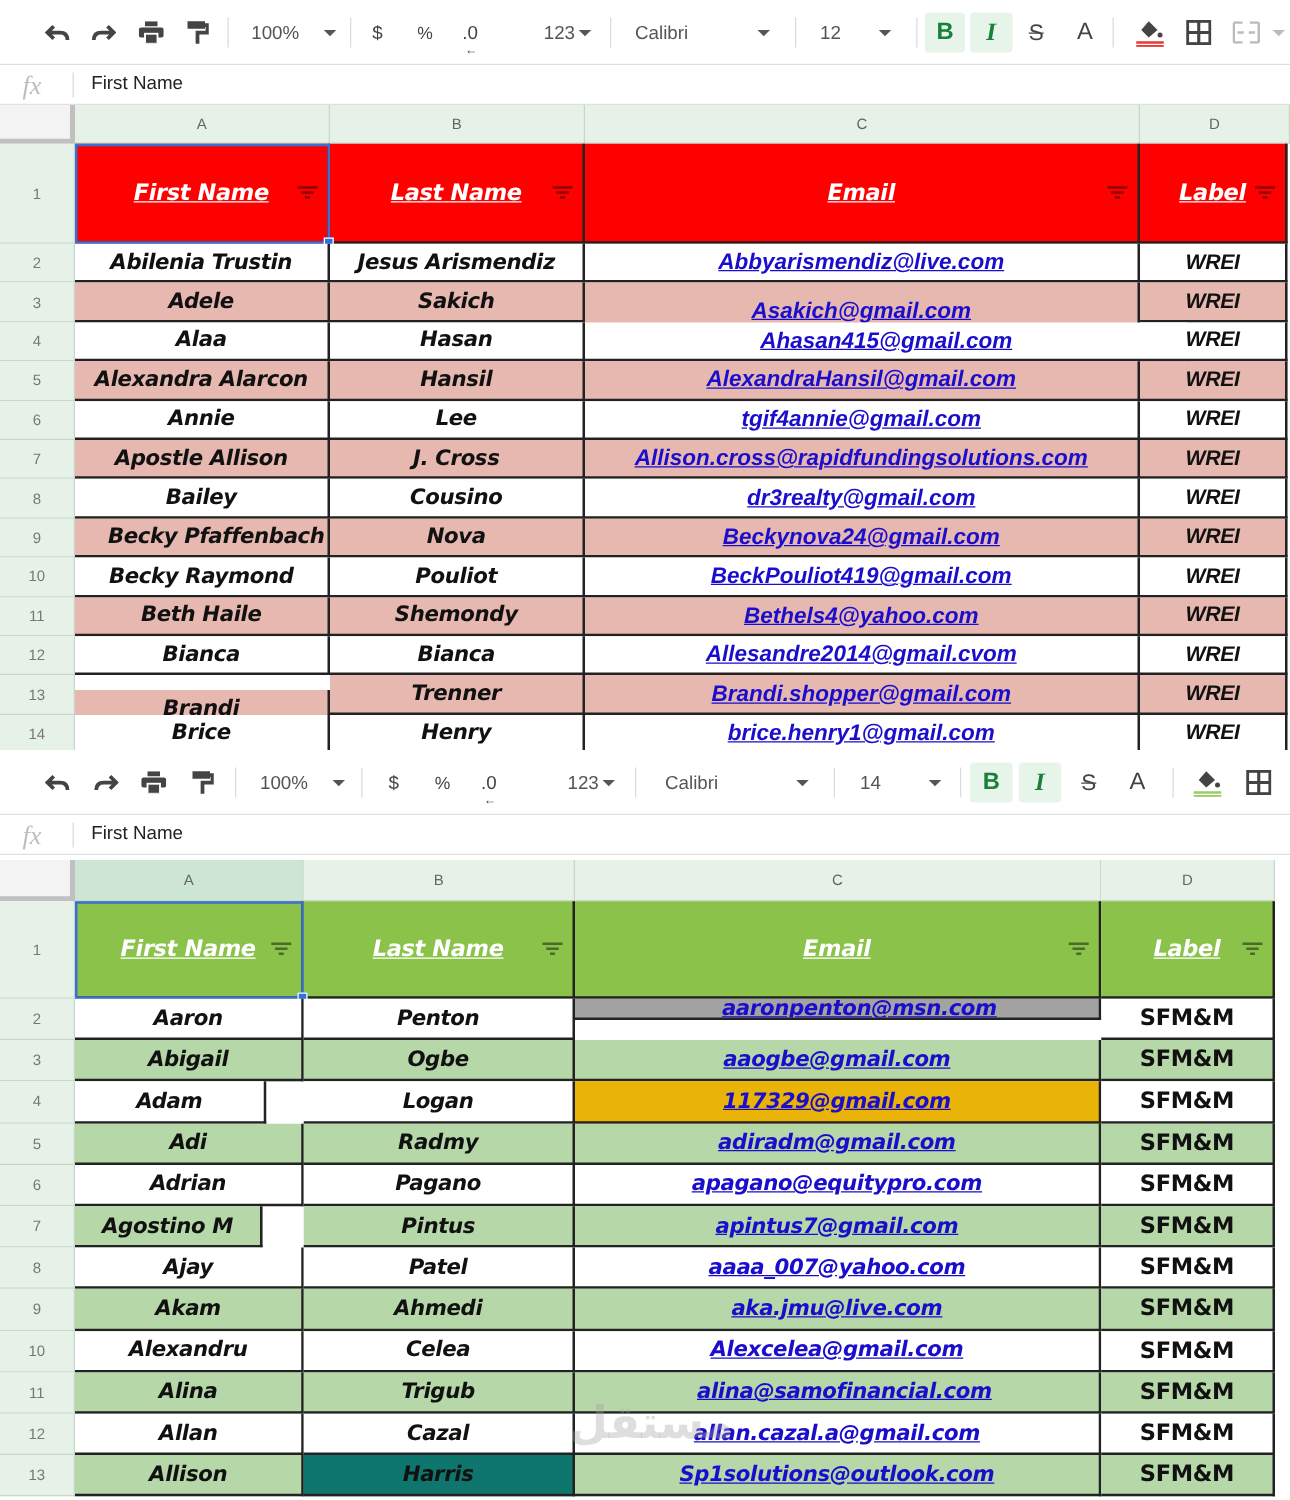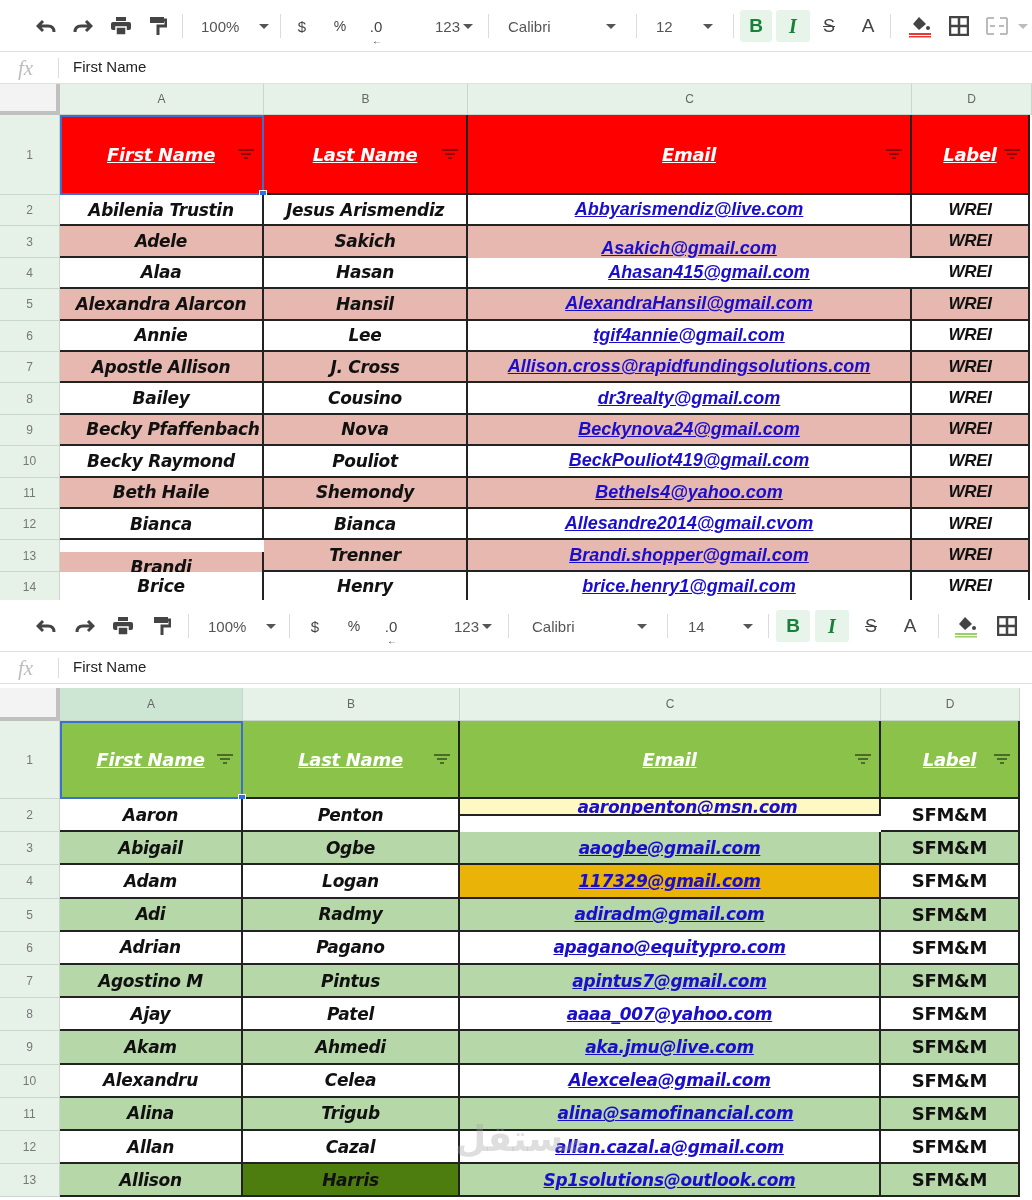--- a/index.html
+++ b/index.html
@@ -390,44 +390,44 @@
       <span class="filter">
           <i style="width:16px"></i>
           <i style="width:10px"></i>
           <i style="width:4px"></i>
         </span>
     </div>
       <div class="handle" style="left:238px;top:194px;"></div>
       <div class="rowhead" style="top:199px;height:33.2px;">2</div>
       <div class="cell" style="left:60px;width:183px;top:199px;height:33.2px;background:#ffffff;">Aaron</div>
       <div class="cell" style="left:243px;width:217px;top:199px;height:33.2px;background:#ffffff;">Penton</div>
-      <div class="cell email" style="left:460px;width:421px;top:199px;height:17px;background:#fef9c3;padding-left:36px;">aaronpenton@msn.com</div>
+      <div class="cell email" style="left:460px;width:421px;top:199px;height:17px;background:#a3a3a3;padding-left:36px;">aaronpenton@msn.com</div>
       <div class="cell label" style="left:881px;width:139px;top:199px;height:33.2px;background:#ffffff;">SFM&amp;M</div>
       <div class="rowhead" style="top:232.2px;height:33.2px;">3</div>
       <div class="cell" style="left:60px;width:183px;top:232.2px;height:33.2px;background:#b6d7a8;">Abigail</div>
       <div class="cell" style="left:243px;width:217px;top:232.2px;height:33.2px;background:#b6d7a8;">Ogbe</div>
       <div class="cell email" style="left:460px;width:421px;top:232.2px;height:33.2px;background:#b6d7a8;">aaogbe@gmail.com</div>
       <div class="cell label" style="left:881px;width:139px;top:232.2px;height:33.2px;background:#b6d7a8;">SFM&amp;M</div>
       <div class="rowhead" style="top:265.4px;height:33.2px;">4</div>
-      <div class="cell" style="left:60px;width:183px;top:265.4px;height:33.2px;background:#ffffff;">Adam</div>
+      <div class="cell" style="left:60px;width:153px;top:265.4px;height:33.2px;background:#ffffff;">Adam</div>
       <div class="cell" style="left:243px;width:217px;top:265.4px;height:33.2px;background:#ffffff;">Logan</div>
       <div class="cell email" style="left:460px;width:421px;top:265.4px;height:33.2px;background:#eab308;">117329@gmail.com</div>
       <div class="cell label" style="left:881px;width:139px;top:265.4px;height:33.2px;background:#ffffff;">SFM&amp;M</div>
       <div class="rowhead" style="top:298.6px;height:33.2px;">5</div>
       <div class="cell" style="left:60px;width:183px;top:298.6px;height:33.2px;background:#b6d7a8;">Adi</div>
       <div class="cell" style="left:243px;width:217px;top:298.6px;height:33.2px;background:#b6d7a8;">Radmy</div>
       <div class="cell email" style="left:460px;width:421px;top:298.6px;height:33.2px;background:#b6d7a8;">adiradm@gmail.com</div>
       <div class="cell label" style="left:881px;width:139px;top:298.6px;height:33.2px;background:#b6d7a8;">SFM&amp;M</div>
       <div class="rowhead" style="top:331.8px;height:33.2px;">6</div>
       <div class="cell" style="left:60px;width:183px;top:331.8px;height:33.2px;background:#ffffff;">Adrian</div>
       <div class="cell" style="left:243px;width:217px;top:331.8px;height:33.2px;background:#ffffff;">Pagano</div>
       <div class="cell email" style="left:460px;width:421px;top:331.8px;height:33.2px;background:#ffffff;">apagano@equitypro.com</div>
       <div class="cell label" style="left:881px;width:139px;top:331.8px;height:33.2px;background:#ffffff;">SFM&amp;M</div>
       <div class="rowhead" style="top:365px;height:33.2px;">7</div>
-      <div class="cell" style="left:60px;width:183px;top:365px;height:33.2px;background:#b6d7a8;">Agostino M</div>
+      <div class="cell" style="left:60px;width:150px;top:365px;height:33.2px;background:#b6d7a8;">Agostino M</div>
       <div class="cell" style="left:243px;width:217px;top:365px;height:33.2px;background:#b6d7a8;">Pintus</div>
       <div class="cell email" style="left:460px;width:421px;top:365px;height:33.2px;background:#b6d7a8;">apintus7@gmail.com</div>
       <div class="cell label" style="left:881px;width:139px;top:365px;height:33.2px;background:#b6d7a8;">SFM&amp;M</div>
       <div class="rowhead" style="top:398.20000000000005px;height:33.2px;">8</div>
       <div class="cell" style="left:60px;width:183px;top:398.20000000000005px;height:33.2px;background:#ffffff;">Ajay</div>
       <div class="cell" style="left:243px;width:217px;top:398.20000000000005px;height:33.2px;background:#ffffff;">Patel</div>
       <div class="cell email" style="left:460px;width:421px;top:398.20000000000005px;height:33.2px;background:#ffffff;">aaaa_007@yahoo.com</div>
       <div class="cell label" style="left:881px;width:139px;top:398.20000000000005px;height:33.2px;background:#ffffff;">SFM&amp;M</div>
       <div class="rowhead" style="top:431.40000000000003px;height:33.2px;">9</div>
       <div class="cell" style="left:60px;width:183px;top:431.40000000000003px;height:33.2px;background:#b6d7a8;">Akam</div>
@@ -444,19 +444,19 @@
       <div class="cell" style="left:243px;width:217px;top:497.8px;height:33.2px;background:#b6d7a8;">Trigub</div>
       <div class="cell email" style="left:460px;width:421px;top:497.8px;height:33.2px;background:#b6d7a8;padding-left:12px;">alina@samofinancial.com</div>
       <div class="cell label" style="left:881px;width:139px;top:497.8px;height:33.2px;background:#b6d7a8;">SFM&amp;M</div>
       <div class="rowhead" style="top:531px;height:33.2px;">12</div>
       <div class="cell" style="left:60px;width:183px;top:531px;height:33.2px;background:#ffffff;">Allan</div>
       <div class="cell" style="left:243px;width:217px;top:531px;height:33.2px;background:#ffffff;">Cazal</div>
       <div class="cell email" style="left:460px;width:421px;top:531px;height:33.2px;background:#ffffff;">allan.cazal.a@gmail.com</div>
       <div class="cell label" style="left:881px;width:139px;top:531px;height:33.2px;background:#ffffff;">SFM&amp;M</div>
       <div class="rowhead" style="top:564.2px;height:33.2px;">13</div>
       <div class="cell" style="left:60px;width:183px;top:564.2px;height:33.2px;background:#b6d7a8;">Allison</div>
-      <div class="cell" style="left:243px;width:217px;top:564.2px;height:33.2px;background:#4d7c0f;">Harris</div>
+      <div class="cell" style="left:243px;width:217px;top:564.2px;height:33.2px;background:#0f766e;">Harris</div>
       <div class="cell email" style="left:460px;width:421px;top:564.2px;height:33.2px;background:#b6d7a8;">Sp1solutions@outlook.com</div>
       <div class="cell label" style="left:881px;width:139px;top:564.2px;height:33.2px;background:#b6d7a8;">SFM&amp;M</div>
     </div>
 </div>
 
 <div class="watermark">مستقل</div>
 
 </body></html>

